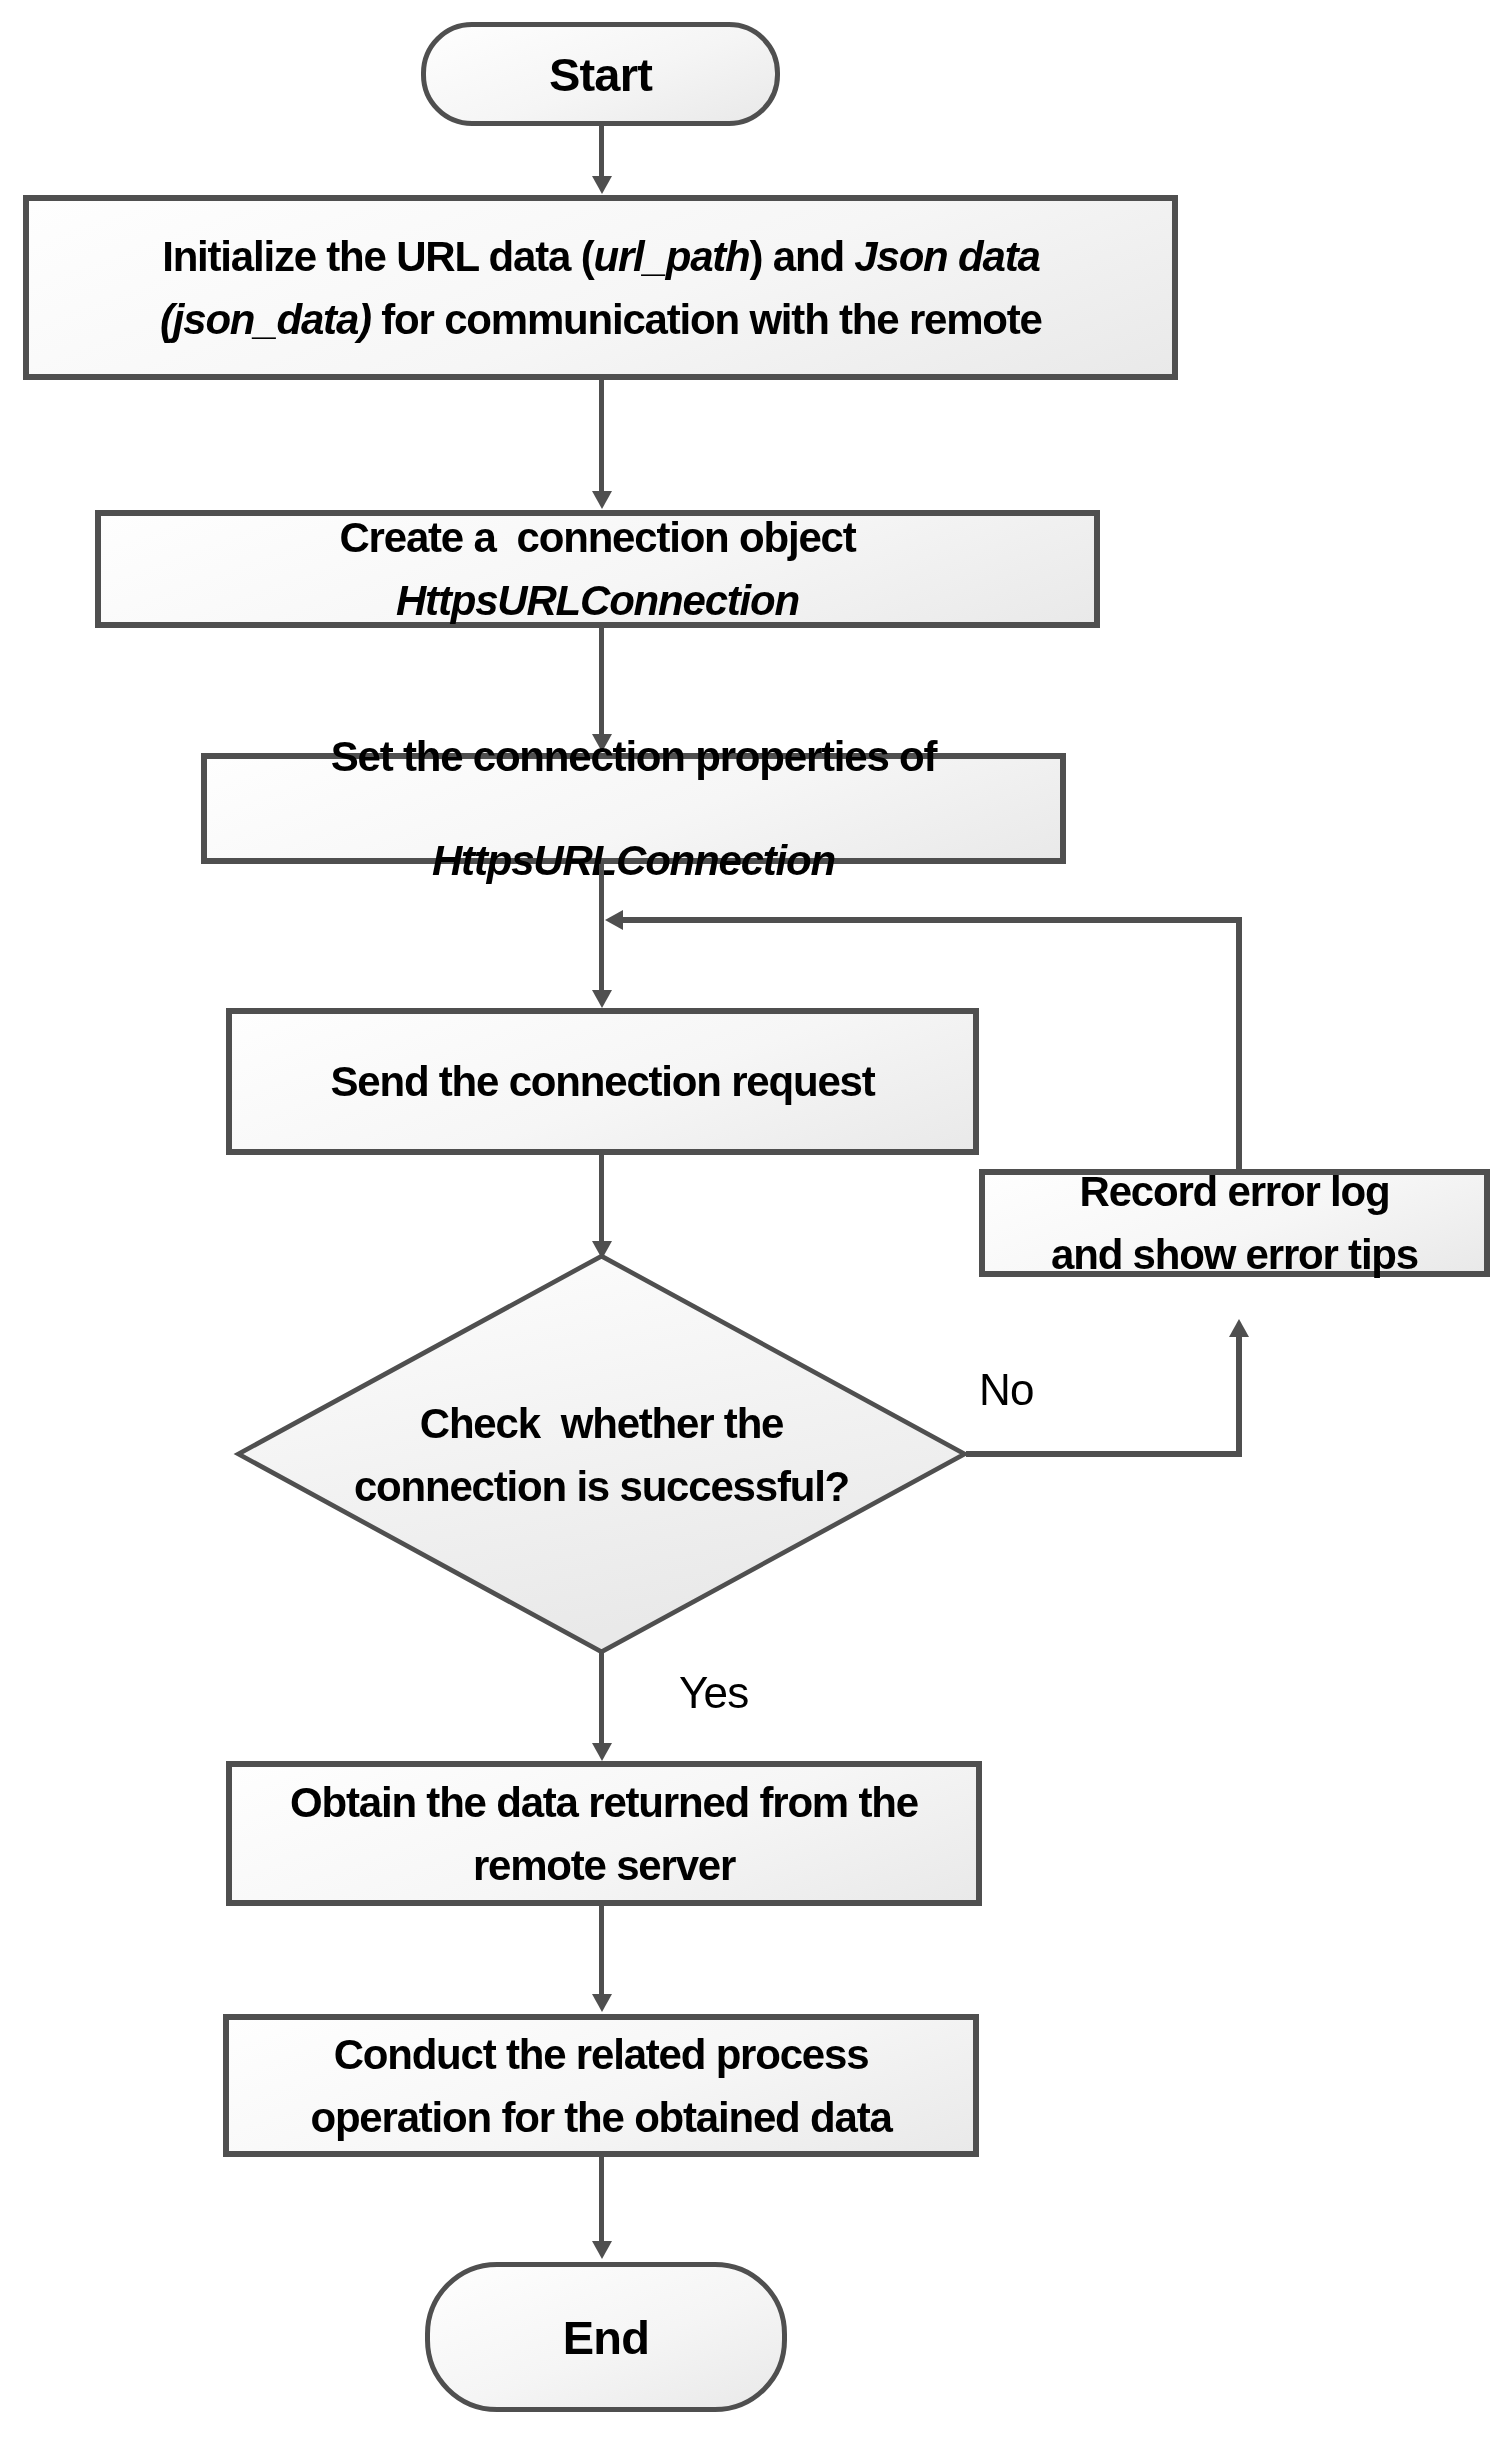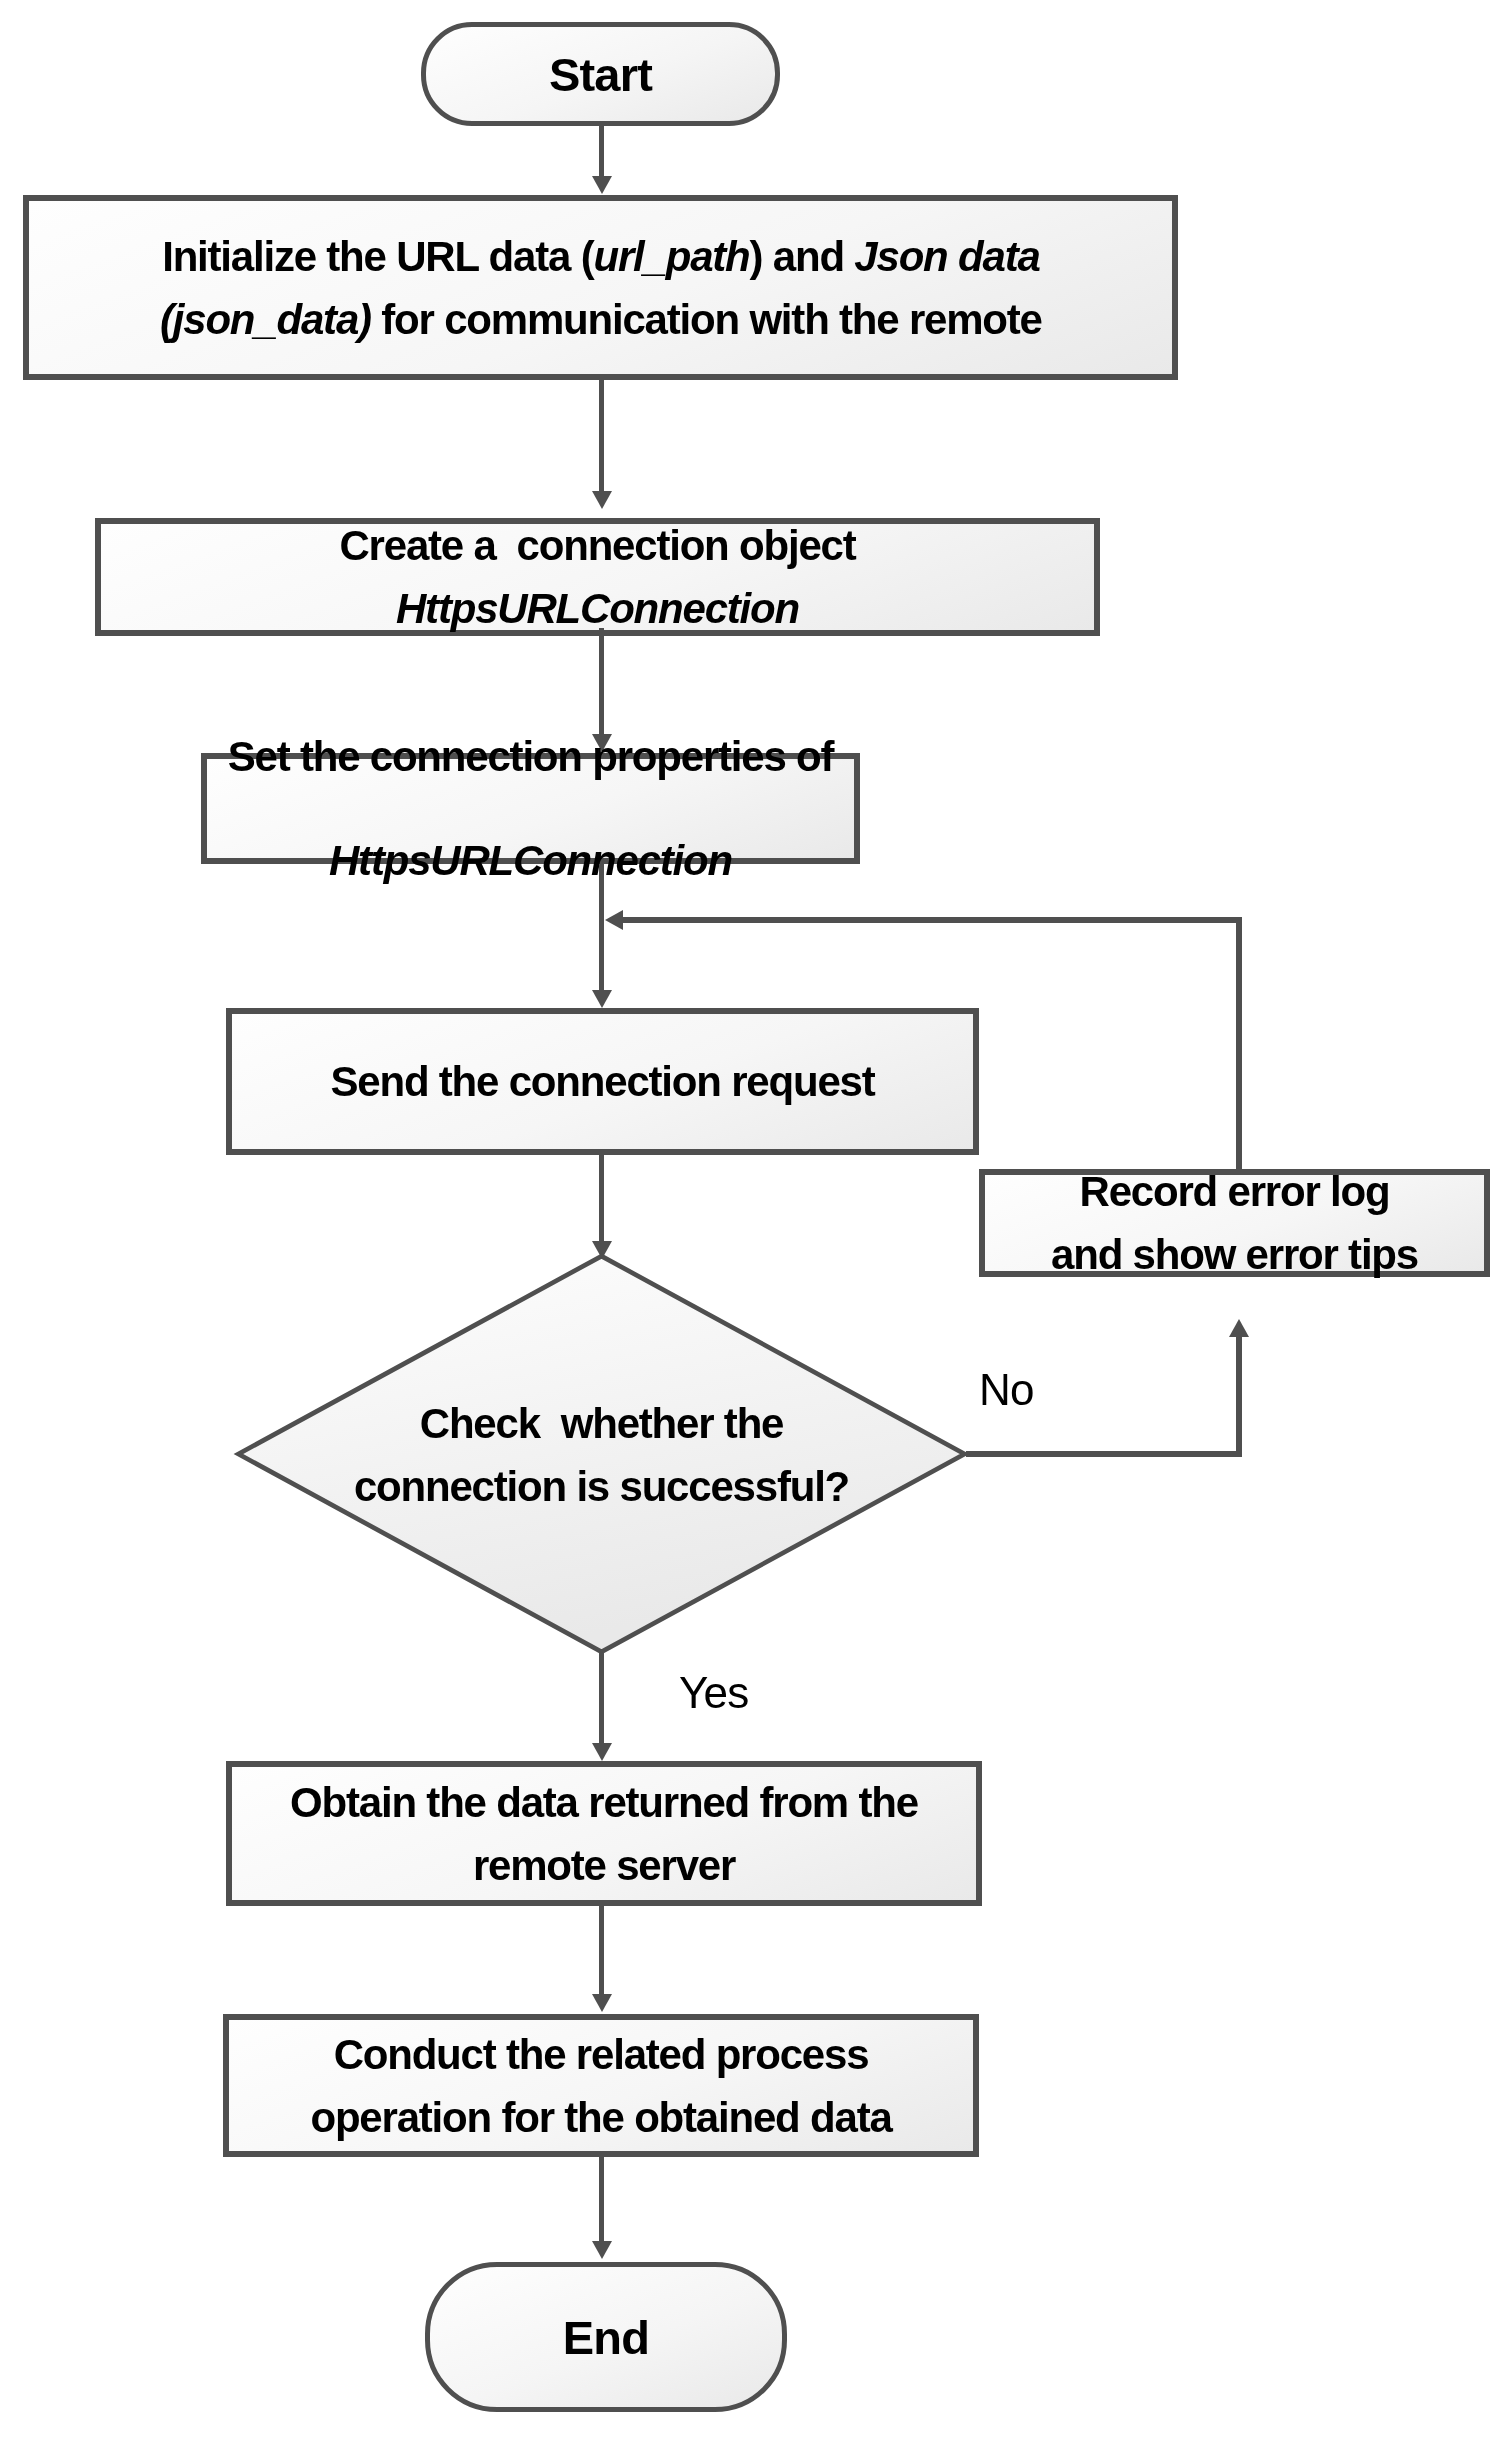--- a/index.html
+++ b/index.html
@@ -54,29 +54,29 @@
   <div class="ah-d" style="left:592px;top:176px;"></div>
 
   <div class="node proc" style="left:23.4px;top:195px;width:1155px;height:185px;">
     <div class="tline"><span>Initialize the URL data (</span><span style="font-style: italic;">url_path</span><span>) and </span><span style="font-style: italic;">Json data</span></div>
     <div class="tline"><span style="font-style: italic;">(</span><span style="font-style: italic;">json_data</span><span style="font-style: italic;">)</span><span> for communication with the remote</span></div>
   </div>
 
   <div class="vline" style="left:599px;top:380px;height:112px;"></div>
   <div class="ah-d" style="left:592px;top:491px;"></div>
 
-  <div class="node proc" style="left:95px;top:510px;width:1005px;height:118px;margin-top:8px;">
+  <div class="node proc" style="left:95px;top:510px;width:1005px;height:118px;">
     <div class="tline"><span>Create a  connection object</span></div>
     <div class="tline"><span style="font-style: italic;">HttpsURLConnection</span></div>
   </div>
 
   <div class="vline" style="left:599px;top:628px;height:108px;"></div>
   <div class="ah-d" style="left:592px;top:734px;"></div>
 
-  <div class="node proc" style="left:201px;top:753px;width:659px;height:111px;gap:41px;">
+  <div class="node proc" style="left:201px;top:753px;width:865px;height:111px;gap:41px;">
     <div class="tline"><span>Set the connection properties of</span></div>
     <div class="tline"><span style="font-style: italic;">HttpsURLConnection</span></div>
   </div>
 
   <div class="vline" style="left:599px;top:864px;height:128px;"></div>
   <div class="ah-d" style="left:592px;top:990px;"></div>
 
   <div class="ah-l" style="left:605px;top:910px;"></div>
   <div class="hline" style="left:620px;top:917px;width:620px;"></div>
   <div class="vline thick" style="left:1236px;top:917px;height:255px;"></div>

